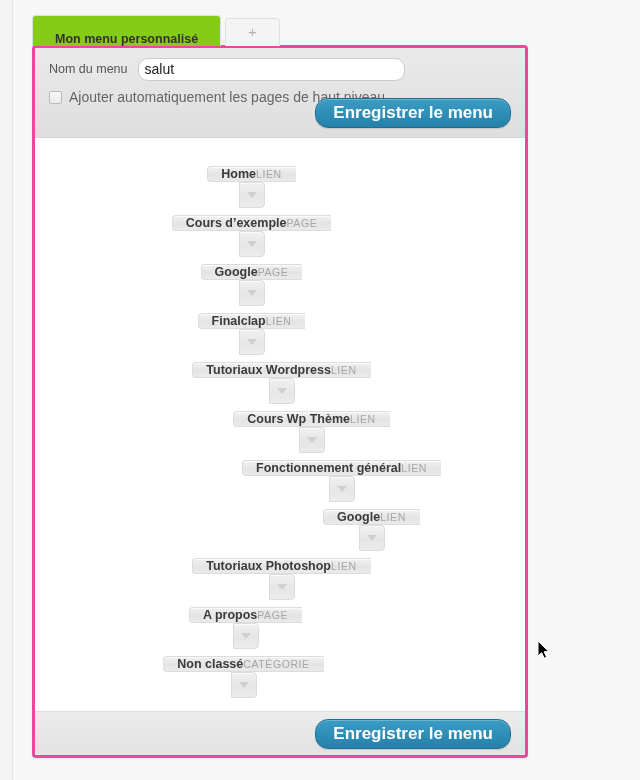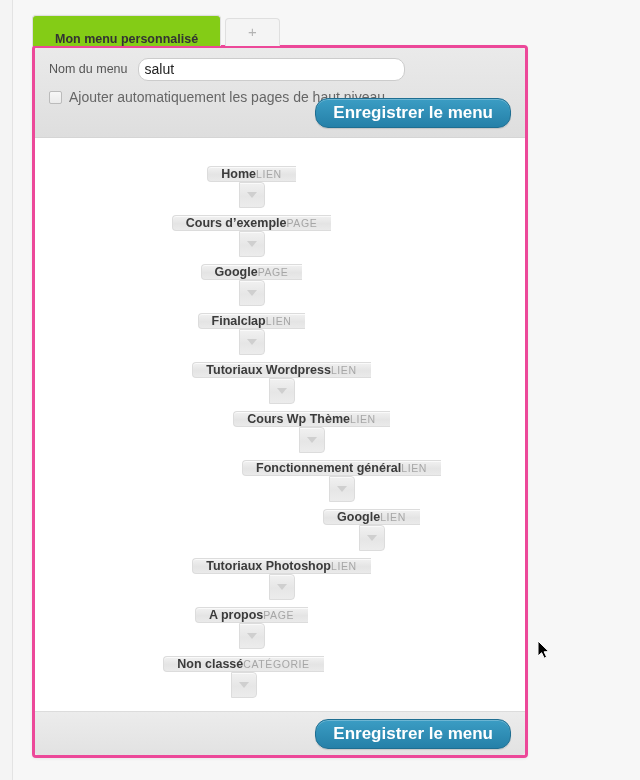--- a/index.html
+++ b/index.html
@@ -367,21 +367,21 @@
         </div>
         <div class="menu-item" style="margin-left: 40px; width: 413px;">
           <div class="item-main">
             <span class="item-title">Tutoriaux Photoshop</span>
             <span class="item-type">LIEN</span>
           </div>
           <div class="item-toggle">
             <span class="caret"></span>
           </div>
         </div>
-        <div class="menu-item" style="margin-left: 10px; width: 413px;">
+        <div class="menu-item" style="margin-left: 4px; width: 413px;">
           <div class="item-main">
             <span class="item-title">A propos</span>
             <span class="item-type">PAGE</span>
           </div>
           <div class="item-toggle">
             <span class="caret"></span>
           </div>
         </div>
         <div class="menu-item" style="margin-left: 2px; width: 413px;">
           <div class="item-main">

